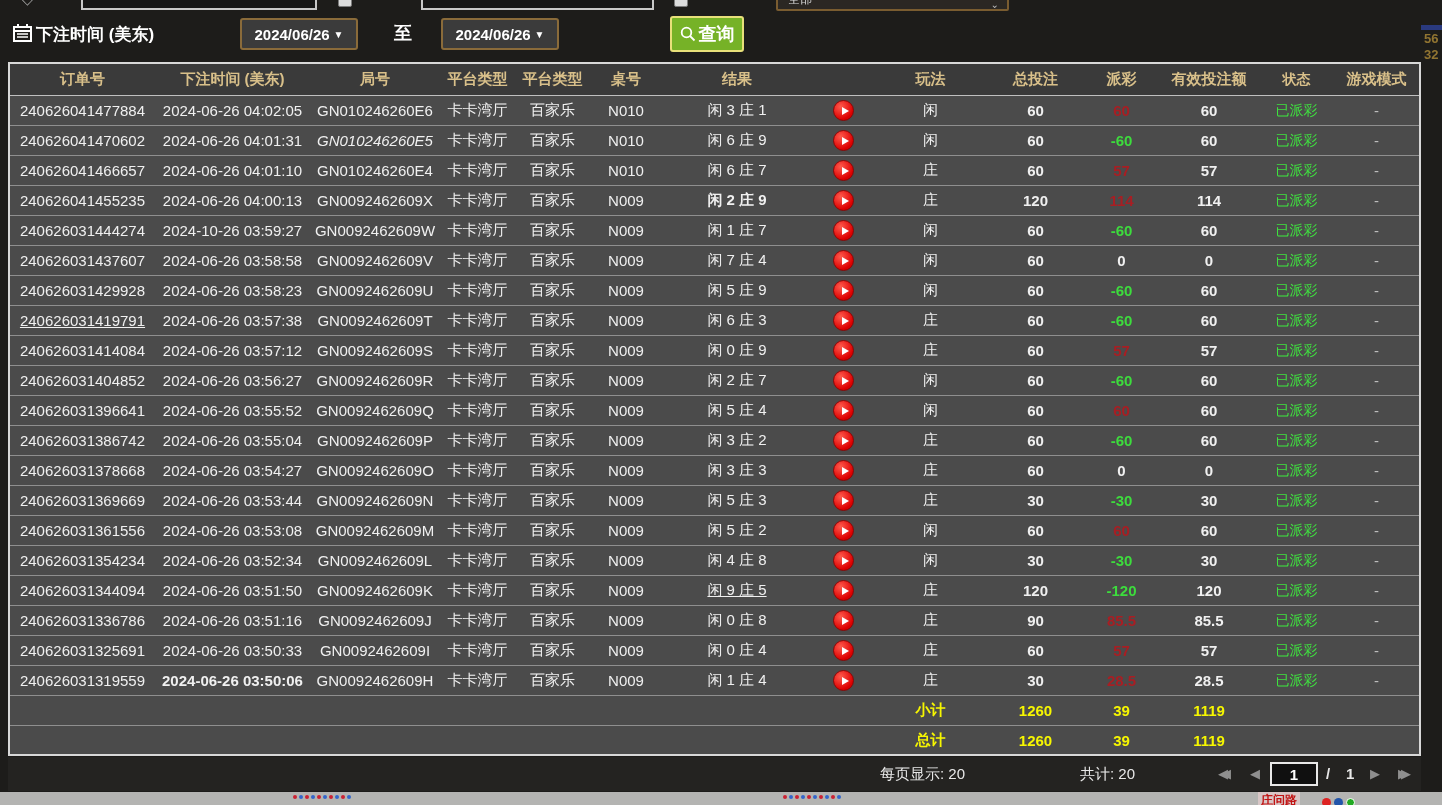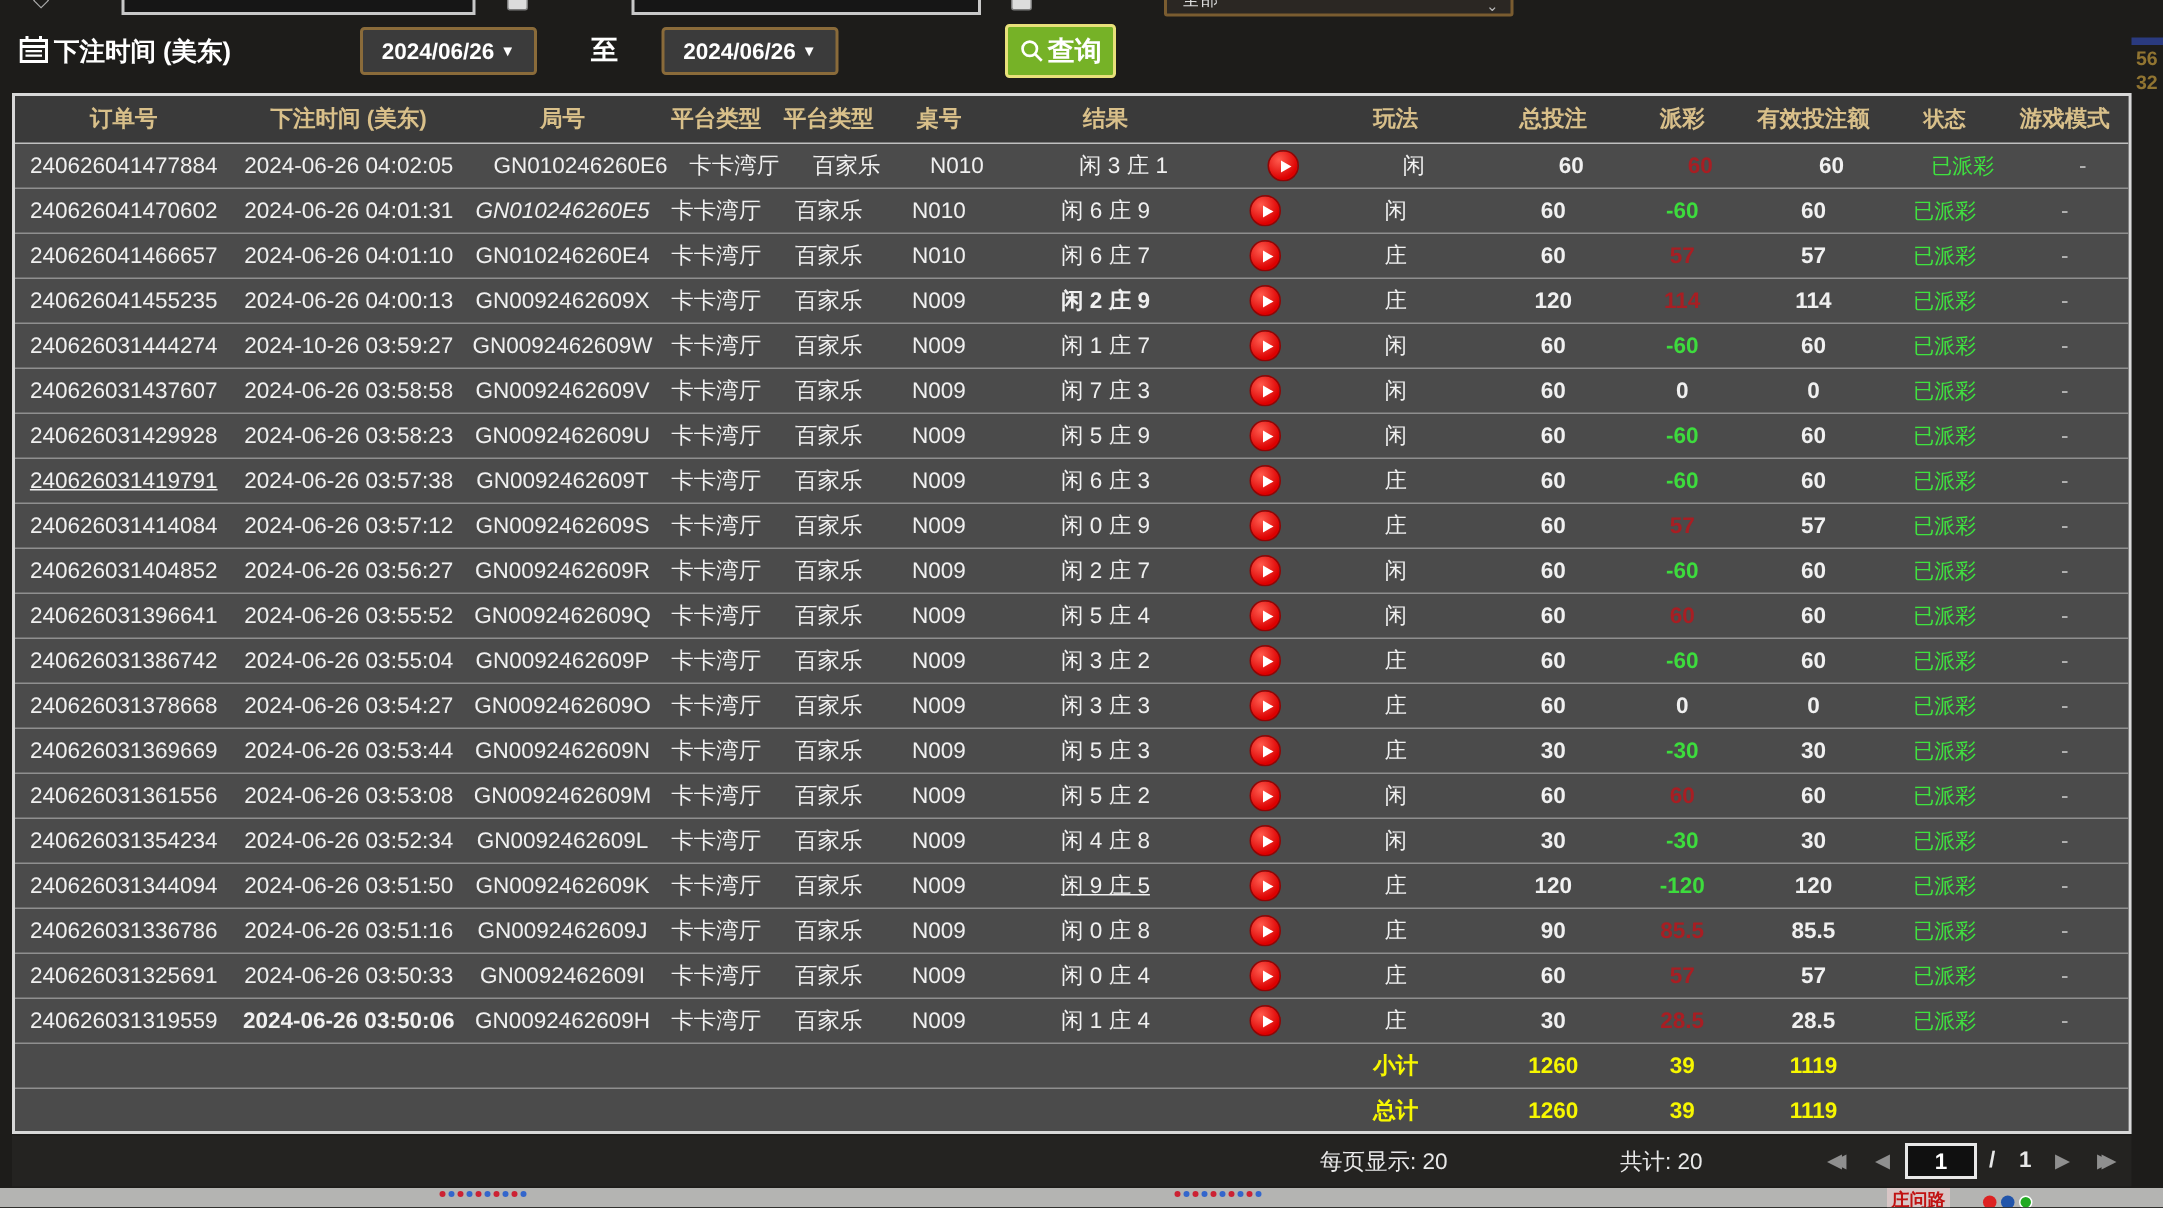--- a/index.html
+++ b/index.html
@@ -132,21 +132,21 @@
         <div class="tcell num" style="width: 97px;">总投注</div>
         <div class="tcell" style="width: 75px;">派彩</div>
         <div class="tcell num" style="width: 100px;">有效投注额</div>
         <div class="tcell status-cell" style="width: 75px;">状态</div>
         <div class="tcell mode-cell" style="width: 85px;">游戏模式</div>
       </div>
     <div id="table-body">
         <div class="trow">
           <div class="tcell" style="width: 145px;">240626041477884</div>
           <div class="tcell" style="width: 155px;">2024-06-26 04:02:05</div>
-          <div class="tcell" style="width: 130px; margin-left: 12px;">GN010246260E6</div>
+          <div class="tcell" style="width: 130px;">GN010246260E6</div>
           <div class="tcell" style="width: 75px;">卡卡湾厅</div>
           <div class="tcell" style="width: 75px;">百家乐</div>
           <div class="tcell" style="width: 72px;">N010</div>
           <div class="tcell" style="width: 150px;">闲 3 庄 1</div>
           <div class="tcell" style="width: 62px;">
             <div class="play-btn"></div>
           </div>
           <div class="tcell" style="width: 113px;">闲</div>
           <div class="tcell num" style="width: 97px;">60</div>
           <div class="tcell pc-pos" style="width: 75px;">60</div>
@@ -226,21 +226,21 @@
           <div class="tcell status-cell" style="width: 75px;">已派彩</div>
           <div class="tcell mode-cell" style="width: 85px;">-</div>
         </div>
         <div class="trow">
           <div class="tcell" style="width: 145px;">240626031437607</div>
           <div class="tcell" style="width: 155px;">2024-06-26 03:58:58</div>
           <div class="tcell" style="width: 130px;">GN0092462609V</div>
           <div class="tcell" style="width: 75px;">卡卡湾厅</div>
           <div class="tcell" style="width: 75px;">百家乐</div>
           <div class="tcell" style="width: 72px;">N009</div>
-          <div class="tcell" style="width: 150px;">闲 7 庄 3</div>
+          <div class="tcell" style="width: 150px;">闲 7 庄 4</div>
           <div class="tcell" style="width: 62px;">
             <div class="play-btn"></div>
           </div>
           <div class="tcell" style="width: 113px;">闲</div>
           <div class="tcell num" style="width: 97px;">60</div>
           <div class="tcell pc-zero" style="width: 75px;">0</div>
           <div class="tcell num" style="width: 100px;">0</div>
           <div class="tcell status-cell" style="width: 75px;">已派彩</div>
           <div class="tcell mode-cell" style="width: 85px;">-</div>
         </div>

